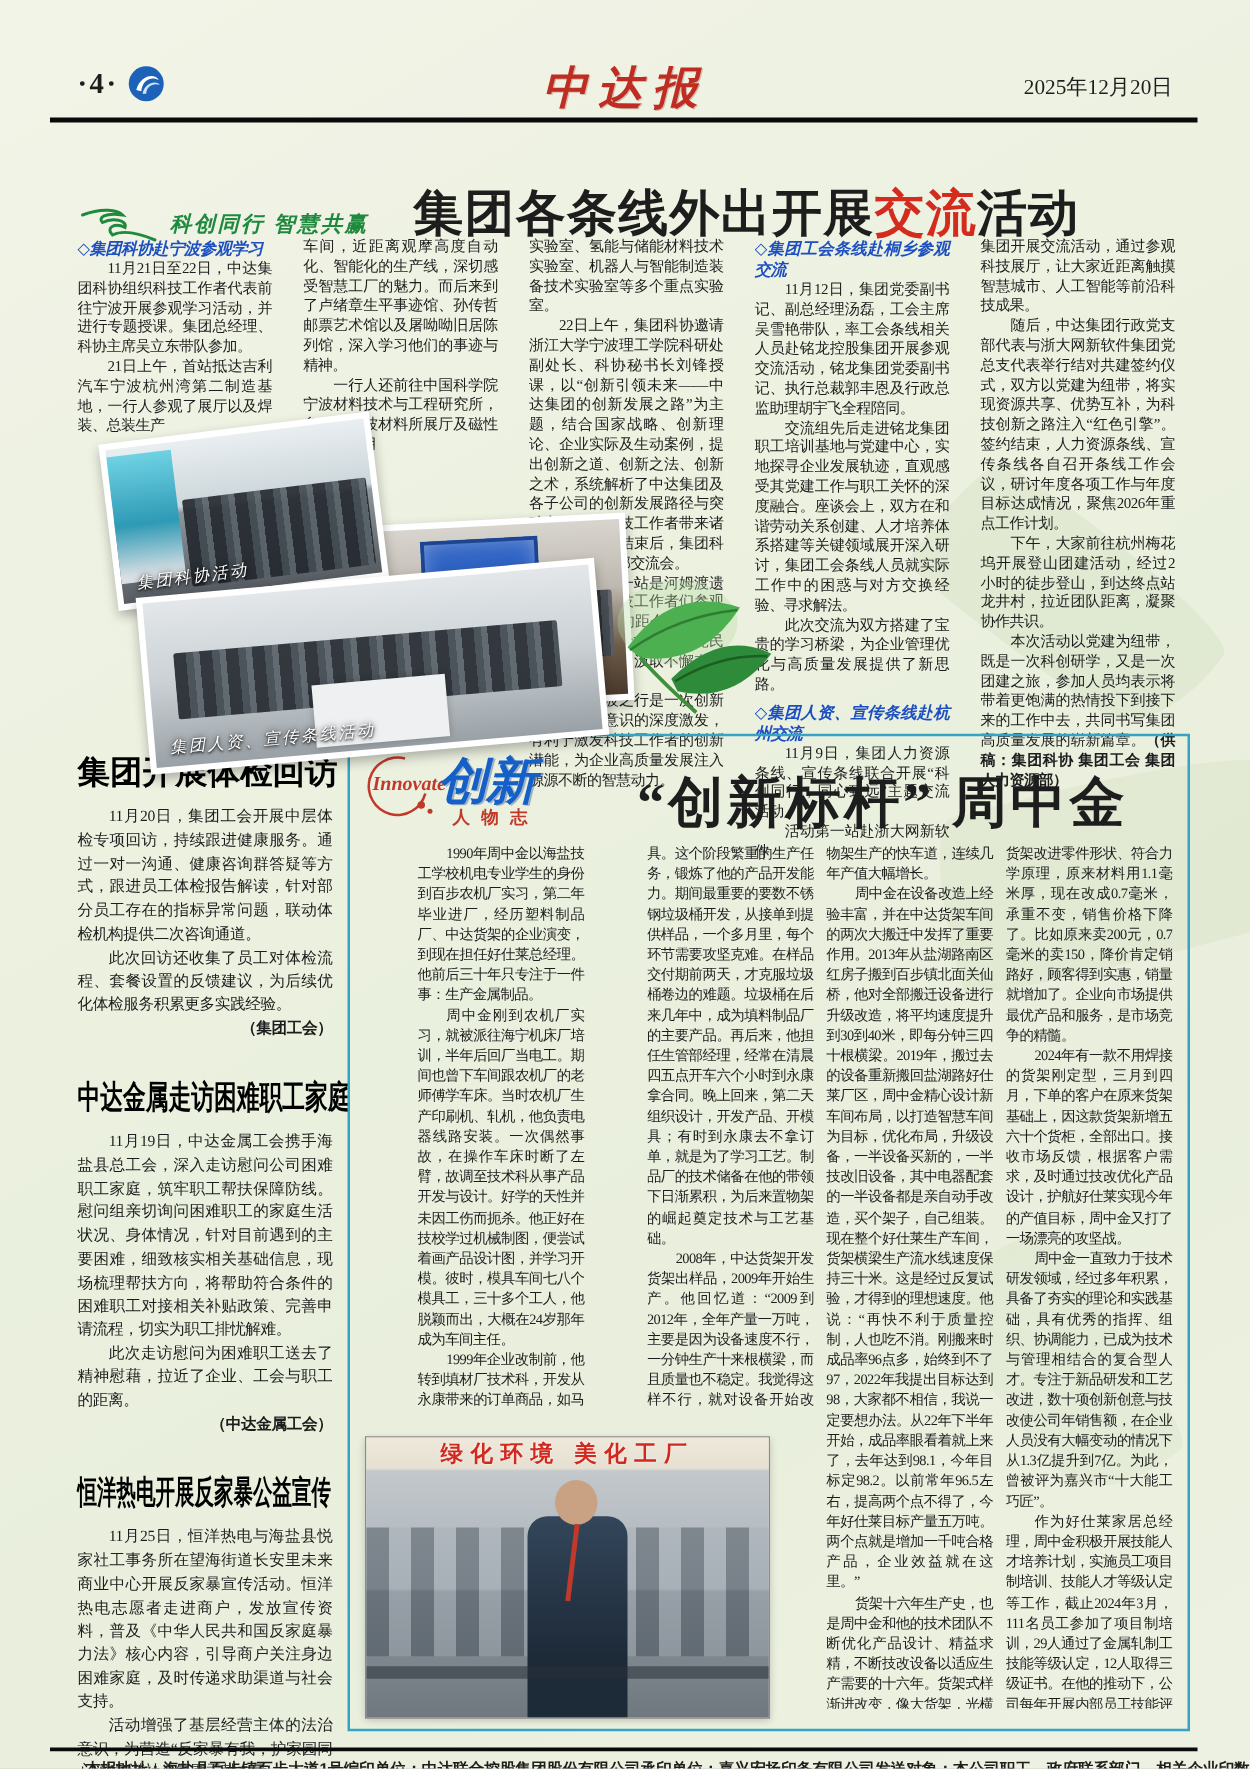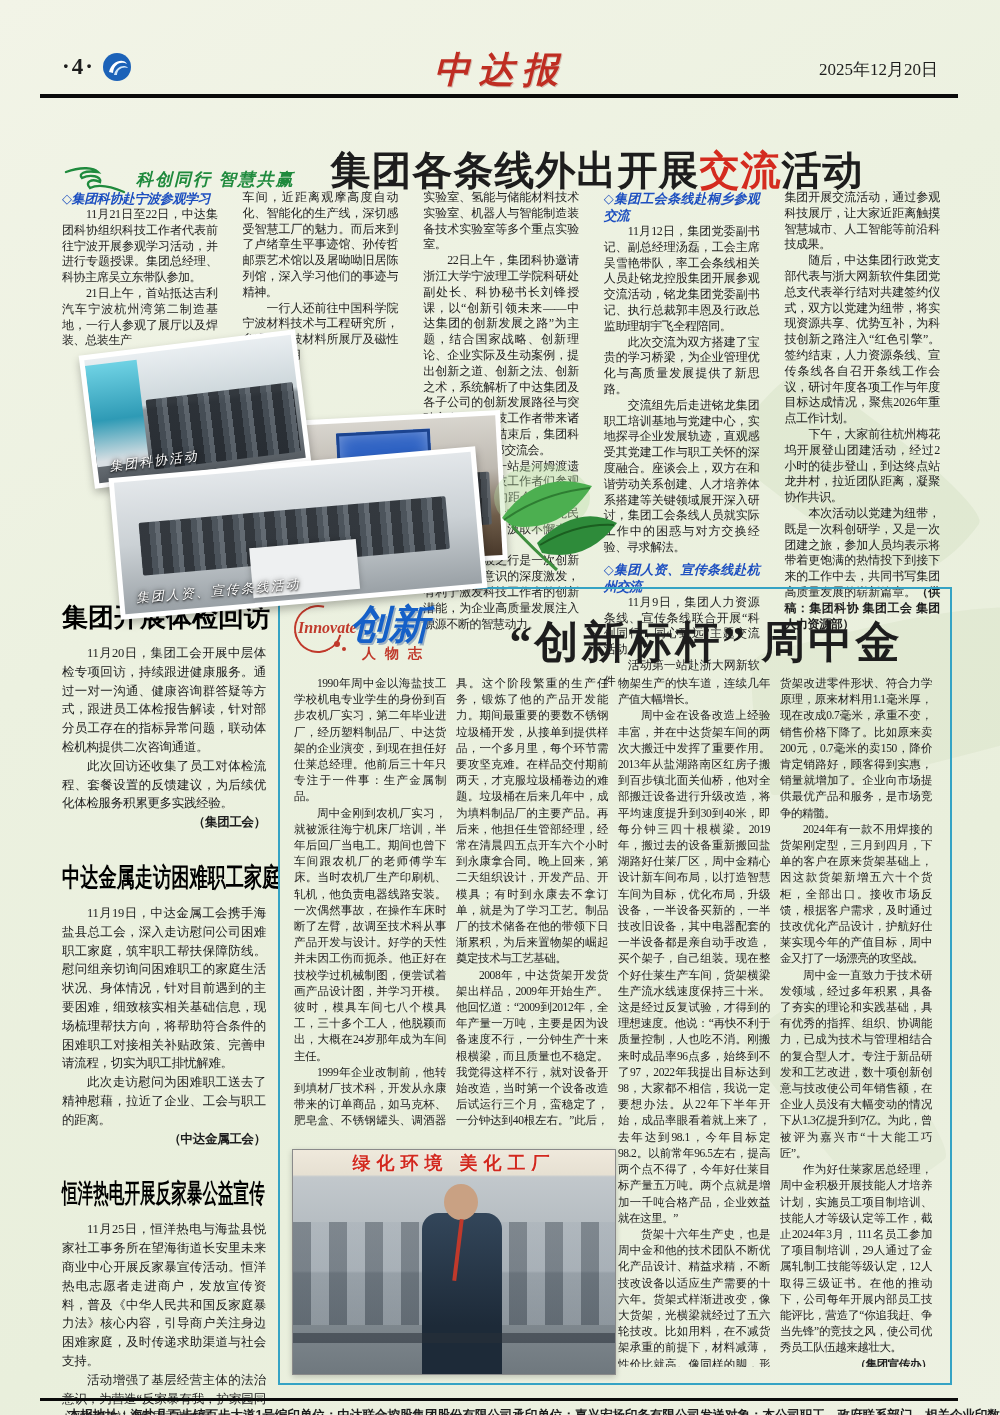--- a/index.html
+++ b/index.html
@@ -80,21 +80,21 @@
   .cn-en{position:absolute;left:0px;top:18px;color:#c0392b;font-style:italic;font-weight:bold;font-size:16px;}
   .cn-big{position:absolute;left:52px;top:-4px;font-size:40px;font-weight:900;font-style:italic;color:#1560c8;
     font-family:"Liberation Sans","DejaVu Sans",sans-serif;letter-spacing:-1px;
     text-shadow:1.5px 1.5px 0 rgba(15,60,140,.35);}
   .cn-sub{position:absolute;left:64px;top:44px;color:#c0392b;font-weight:900;font-size:14px;letter-spacing:9px;
     font-family:"Liberation Sans","DejaVu Sans",sans-serif;}
   .box-h2{flex:1;text-align:center;font-size:44px;font-weight:900;letter-spacing:3px;padding-top:12px;margin:0;}
   .fcols{display:flex;gap:10px;padding:8px 12px 0 14px;}
   .fcol{width:152px;font-size:11.5px;line-height:16.2px;text-align:justify;letter-spacing:-0.45px;}
   .fcol p{margin:0;}
-  .fc12{height:452px;overflow:hidden;}
+  .fc12{height:452px;overflow:hidden;margin-left:40px;}
   .fc34{height:692px;overflow:hidden;}
   .fphoto{position:absolute;left:12px;top:560px;width:322px;height:224px;border:1px solid #8a8a8a;
     background:#ddd;box-shadow:0 2px 6px rgba(0,0,0,.2);}
   .fscene{position:relative;width:100%;height:100%;overflow:hidden;
     background:linear-gradient(180deg,#efe9dc 0%,#e6e0d2 11%,#c2c8cc 12%,#aab2b8 54%,#8e979e 55%,#6f787e 100%);}
   .fbanner{position:absolute;left:0;right:0;top:0;height:26px;display:flex;align-items:center;
     justify-content:space-around;color:#d2281e;font-weight:900;font-size:18px;letter-spacing:6px;
     font-family:"Liberation Sans","DejaVu Sans",sans-serif;text-shadow:0 0 2px rgba(255,255,255,.8);}
   .fmach{position:absolute;left:0;right:0;top:32%;height:46%;opacity:.8;
     background:repeating-linear-gradient(90deg,rgba(66,76,86,.6) 0 18px,rgba(165,174,182,.5) 18px 36px);}
@@ -150,22 +150,22 @@
       </div>
       <div class="tcol">
         <p>实验室、氢能与储能材料技术实验室、机器人与智能制造装备技术实验室等多个重点实验室。</p>
         <p class="ind">22日上午，集团科协邀请浙江大学宁波理工学院科研处副处长、科协秘书长刘锋授课，以“创新引领未来——中达集团的创新发展之路”为主题，结合国家战略、创新理论、企业实际及生动案例，提出创新之道、创新之法、创新之术，系统解析了中达集团及各子公司的创新发展路径与突破方向，为科技工作者带来诸多启发。课程结束后，集团科协还举行了内部交流会。</p>
         <p class="ind">行程最后一站是河姆渡遗址博物馆，科技工作者们参观了解馆内陈列的距今约7000年至5000年的珍贵文物，从先民的智慧与坚韧中汲取不懈奋斗的精神力量。</p>
         <p class="ind">此次宁波之行是一次创新思维与使命意识的深度激发，有利于激发科技工作者的创新潜能，为企业高质量发展注入源源不断的智慧动力。</p>
       </div>
       <div class="tcol">
         <p class="sub">◇集团工会条线赴桐乡参观交流</p>
         <p class="ind">11月12日，集团党委副书记、副总经理汤磊，工会主席吴雪艳带队，率工会条线相关人员赴铭龙控股集团开展参观交流活动，铭龙集团党委副书记、执行总裁郭丰恩及行政总监助理胡宇飞全程陪同。</p>
+        <p class="ind">交流组先后走进铭龙集团职工培训基地与党建中心，实地探寻企业发展轨迹，直观感受其党建工作与职工关怀的深度融合。座谈会上，双方在和谐劳动关系创建、人才培养体系搭建等关键领域展开深入研讨，集团工会条线人员就实际工作中的困惑与对方交换经验、寻求解法。</p>
         <p class="ind">此次交流为双方搭建了宝贵的学习桥梁，为企业管理优化与高质量发展提供了新思路。</p>
-        <p class="ind">交流组先后走进铭龙集团职工培训基地与党建中心，实地探寻企业发展轨迹，直观感受其党建工作与职工关怀的深度融合。座谈会上，双方在和谐劳动关系创建、人才培养体系搭建等关键领域展开深入研讨，集团工会条线人员就实际工作中的困惑与对方交换经验、寻求解法。</p>
         <p class="sub mt">◇集团人资、宣传条线赴杭州交流</p>
         <p class="ind">11月9日，集团人力资源条线、宣传条线联合开展“科创同行，同心致远”主题交流活动。</p>
         <p class="ind">活动第一站赴浙大网新软件</p>
       </div>
       <div class="tcol">
         <p>集团开展交流活动，通过参观科技展厅，让大家近距离触摸智慧城市、人工智能等前沿科技成果。</p>
         <p class="ind">随后，中达集团行政党支部代表与浙大网新软件集团党总支代表举行结对共建签约仪式，双方以党建为纽带，将实现资源共享、优势互补，为科技创新之路注入“红色引擎”。签约结束，人力资源条线、宣传条线各自召开条线工作会议，研讨年度各项工作与年度目标达成情况，聚焦2026年重点工作计划。</p>
         <p class="ind">下午，大家前往杭州梅花坞开展登山团建活动，经过2小时的徒步登山，到达终点站龙井村，拉近团队距离，凝聚协作共识。</p>
         <p class="ind"><span>本次活动以党建为纽带，既是一次科创研学，又是一次团建之旅，参加人员均表示将带着更饱满的热情投下到接下来的工作中去，共同书写集团高质量发展的崭新篇章。</span><span class="byl">（供稿：集团科协 集团工会 集团人力资源部）</span></p>
       </div>

